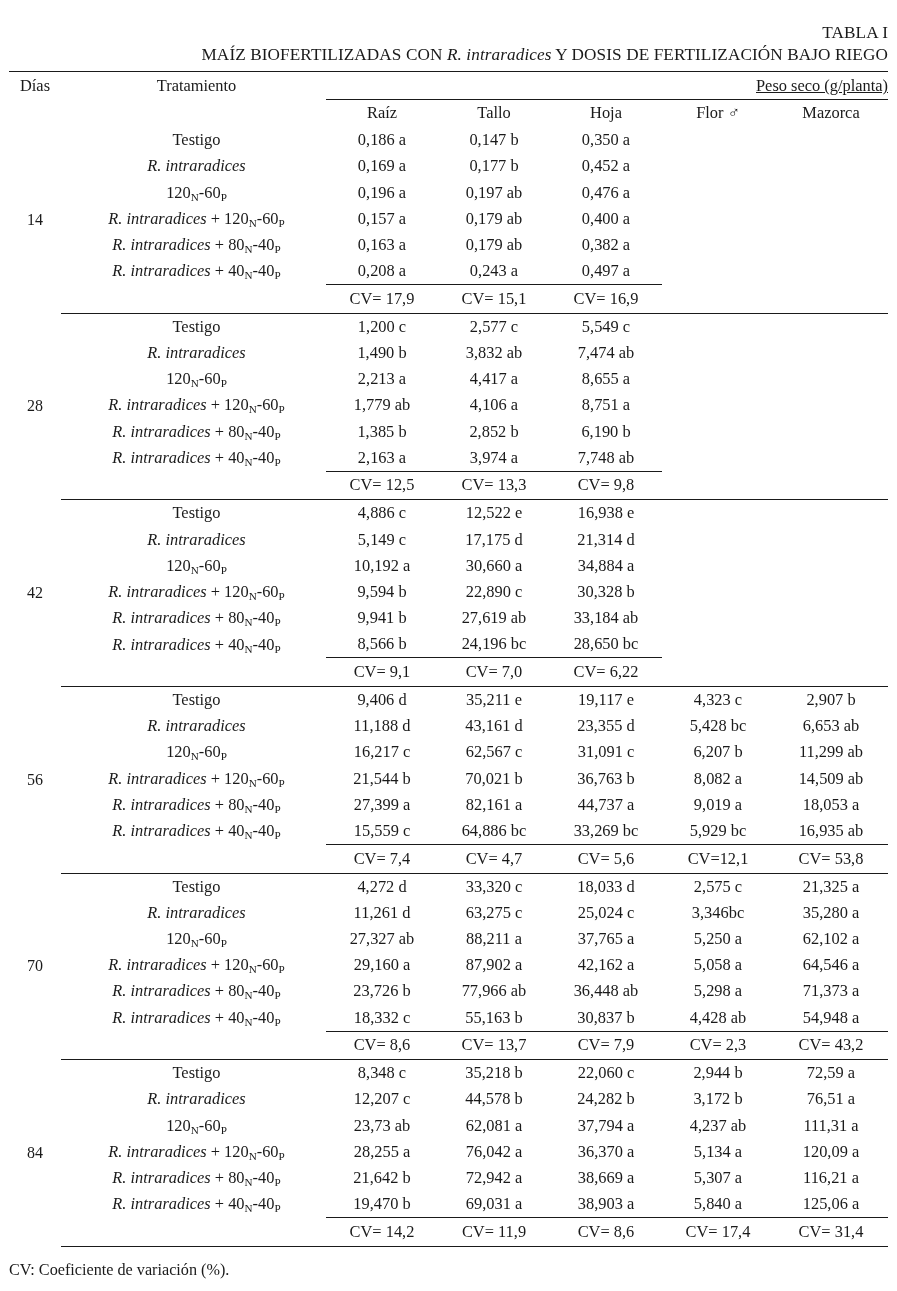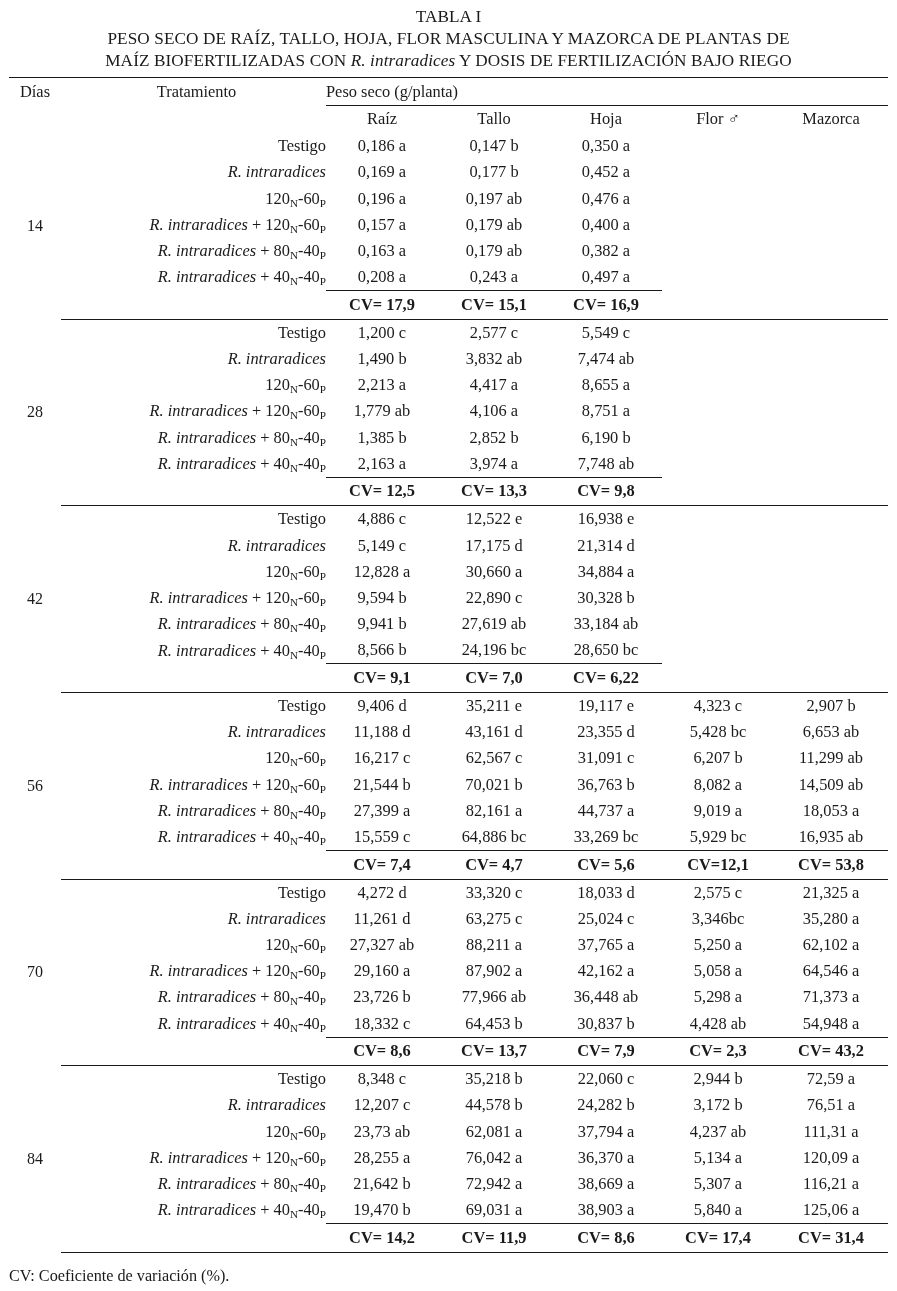--- a/index.html
+++ b/index.html
@@ -10,21 +10,21 @@
     overflow: hidden;
   }
   body {
     font-family: "Liberation Serif", "DejaVu Serif", serif;
     color: #1a1a1a;
     font-size: 16.5px;
   }
   .page { width: 897px; height: 1291px; position: relative; padding: 0 9px; }
 
   
-  .title-block { text-align: center; padding-top: 6px; }
+  .title-block { text-align: right; padding-top: 22px; }
   .title-line { line-height: 1.28; font-size: 17.2px; letter-spacing: .1px; }
   .it { font-style: italic; }
 
   
   table.tbl {
     width: 879px;
     border-collapse: collapse;
     margin-top: 5px;
     font-size: 16.4px;
   }
@@ -37,50 +37,49 @@
   col.c-val2   { width: 112px; }
   col.c-val3   { width: 112px; }
   col.c-val4   { width: 112px; }
   col.c-val5   { width: 114px; }
 
   .rule-top    { border-top: 1.6px solid #1a1a1a; }
 
   tr.hdr1 td { padding-top: 4px; padding-bottom: 3px; }
   .h-dias { text-align: center; margin-top: 28px; }
   .h-trat { text-align: center; padding-left: 6px !important; }
-  .h-peso { text-align: left; border-bottom: 1.1px solid #1a1a1a; }
+  .h-peso { text-align: right; border-bottom: 1.1px solid #1a1a1a; text-decoration: underline; }
 
   tr.hdr2 td { padding-top: 3px; padding-bottom: 4px; text-align: center; }
   tr.hdr2 td.blank { border: none; }
 
   
   tr.drow td { padding-top: 3.1px; padding-bottom: 3.1px; }
   td.dias-cell { text-align: center; font-size: 16px; }
-  td.trt { text-align: right; padding-left: 6px !important; white-space: nowrap; margin-top: 36px; }
+  td.trt { text-align: center; padding-left: 6px !important; white-space: nowrap; margin-top: 36px; }
   td.val { text-align: center; white-space: nowrap; }
 
   
   tr.cvrow td { text-align: center; padding-top: 3.5px; padding-bottom: 4px; white-space: nowrap; }
   tr.lastdata td.val { border-bottom: 1.1px solid #1a1a1a; }
-  tr.blockend td { border-bottom: 1.6px solid #1a1a1a; font-weight: bold; }
+  tr.blockend td { border-bottom: 1.6px solid #1a1a1a; }
 
   sub { font-size: 0.68em; vertical-align: -0.28em; line-height: 0; }
 
   
   .notes { margin-top: 13px; font-size: 16.2px; line-height: 1.33; }
   .notes p { margin: 0 0 16px 0; }
 </style>
 </head>
 <body>
 
 <div class="page">
 
   <div class="title-block">
     <div class="title-line">TABLA I</div>
-    <div class="title-line">PESO SECO DE RAÍZ, TALLO, HOJA, FLOR MASCULINA Y MAZORCA DE PLANTAS DE</div>
     <div class="title-line"><span>MAÍZ BIOFERTILIZADAS CON </span><span class="it">R. intraradices</span><span> Y DOSIS DE FERTILIZACIÓN BAJO RIEGO</span></div>
   </div>
 
   <table class="tbl">
     <colgroup>
       <col class="c-dias">
         <col class="c-trat">
         <col class="c-val">
         <col class="c-val2">
         <col class="c-val3">
@@ -230,21 +229,21 @@
         <tr class="drow">
           <td class="trt"><span class="it">R. intraradices</span></td>
           <td class="val">5,149 c</td>
           <td class="val">17,175 d</td>
           <td class="val">21,314 d</td>
           <td class="val"></td>
           <td class="val"></td>
         </tr>
         <tr class="drow">
           <td class="trt">120<sub>N</sub>-60<sub>P</sub></td>
-          <td class="val">12,828 a</td>
+          <td class="val">10,192 a</td>
           <td class="val">30,660 a</td>
           <td class="val">34,884 a</td>
           <td class="val"></td>
           <td class="val"></td>
         </tr>
         <tr class="drow">
           <td class="trt"><span class="it">R. intraradices</span> + 120<sub>N</sub>-60<sub>P</sub></td>
           <td class="val">9,594 b</td>
           <td class="val">22,890 c</td>
           <td class="val">30,328 b</td>
@@ -369,21 +368,21 @@
           <td class="trt"><span class="it">R. intraradices</span> + 80<sub>N</sub>-40<sub>P</sub></td>
           <td class="val">23,726 b</td>
           <td class="val">77,966 ab</td>
           <td class="val">36,448 ab</td>
           <td class="val">5,298 a</td>
           <td class="val">71,373 a</td>
         </tr>
         <tr class="drow lastdata">
           <td class="trt"><span class="it">R. intraradices</span> + 40<sub>N</sub>-40<sub>P</sub></td>
           <td class="val">18,332 c</td>
-          <td class="val">64,453 b</td>
+          <td class="val">55,163 b</td>
           <td class="val">30,837 b</td>
           <td class="val">4,428 ab</td>
           <td class="val">54,948 a</td>
         </tr>
         <tr class="cvrow blockend">
           <td></td>
           <td>CV= 8,6</td>
           <td>CV= 13,7</td>
           <td>CV= 7,9</td>
           <td>CV= 2,3</td>

